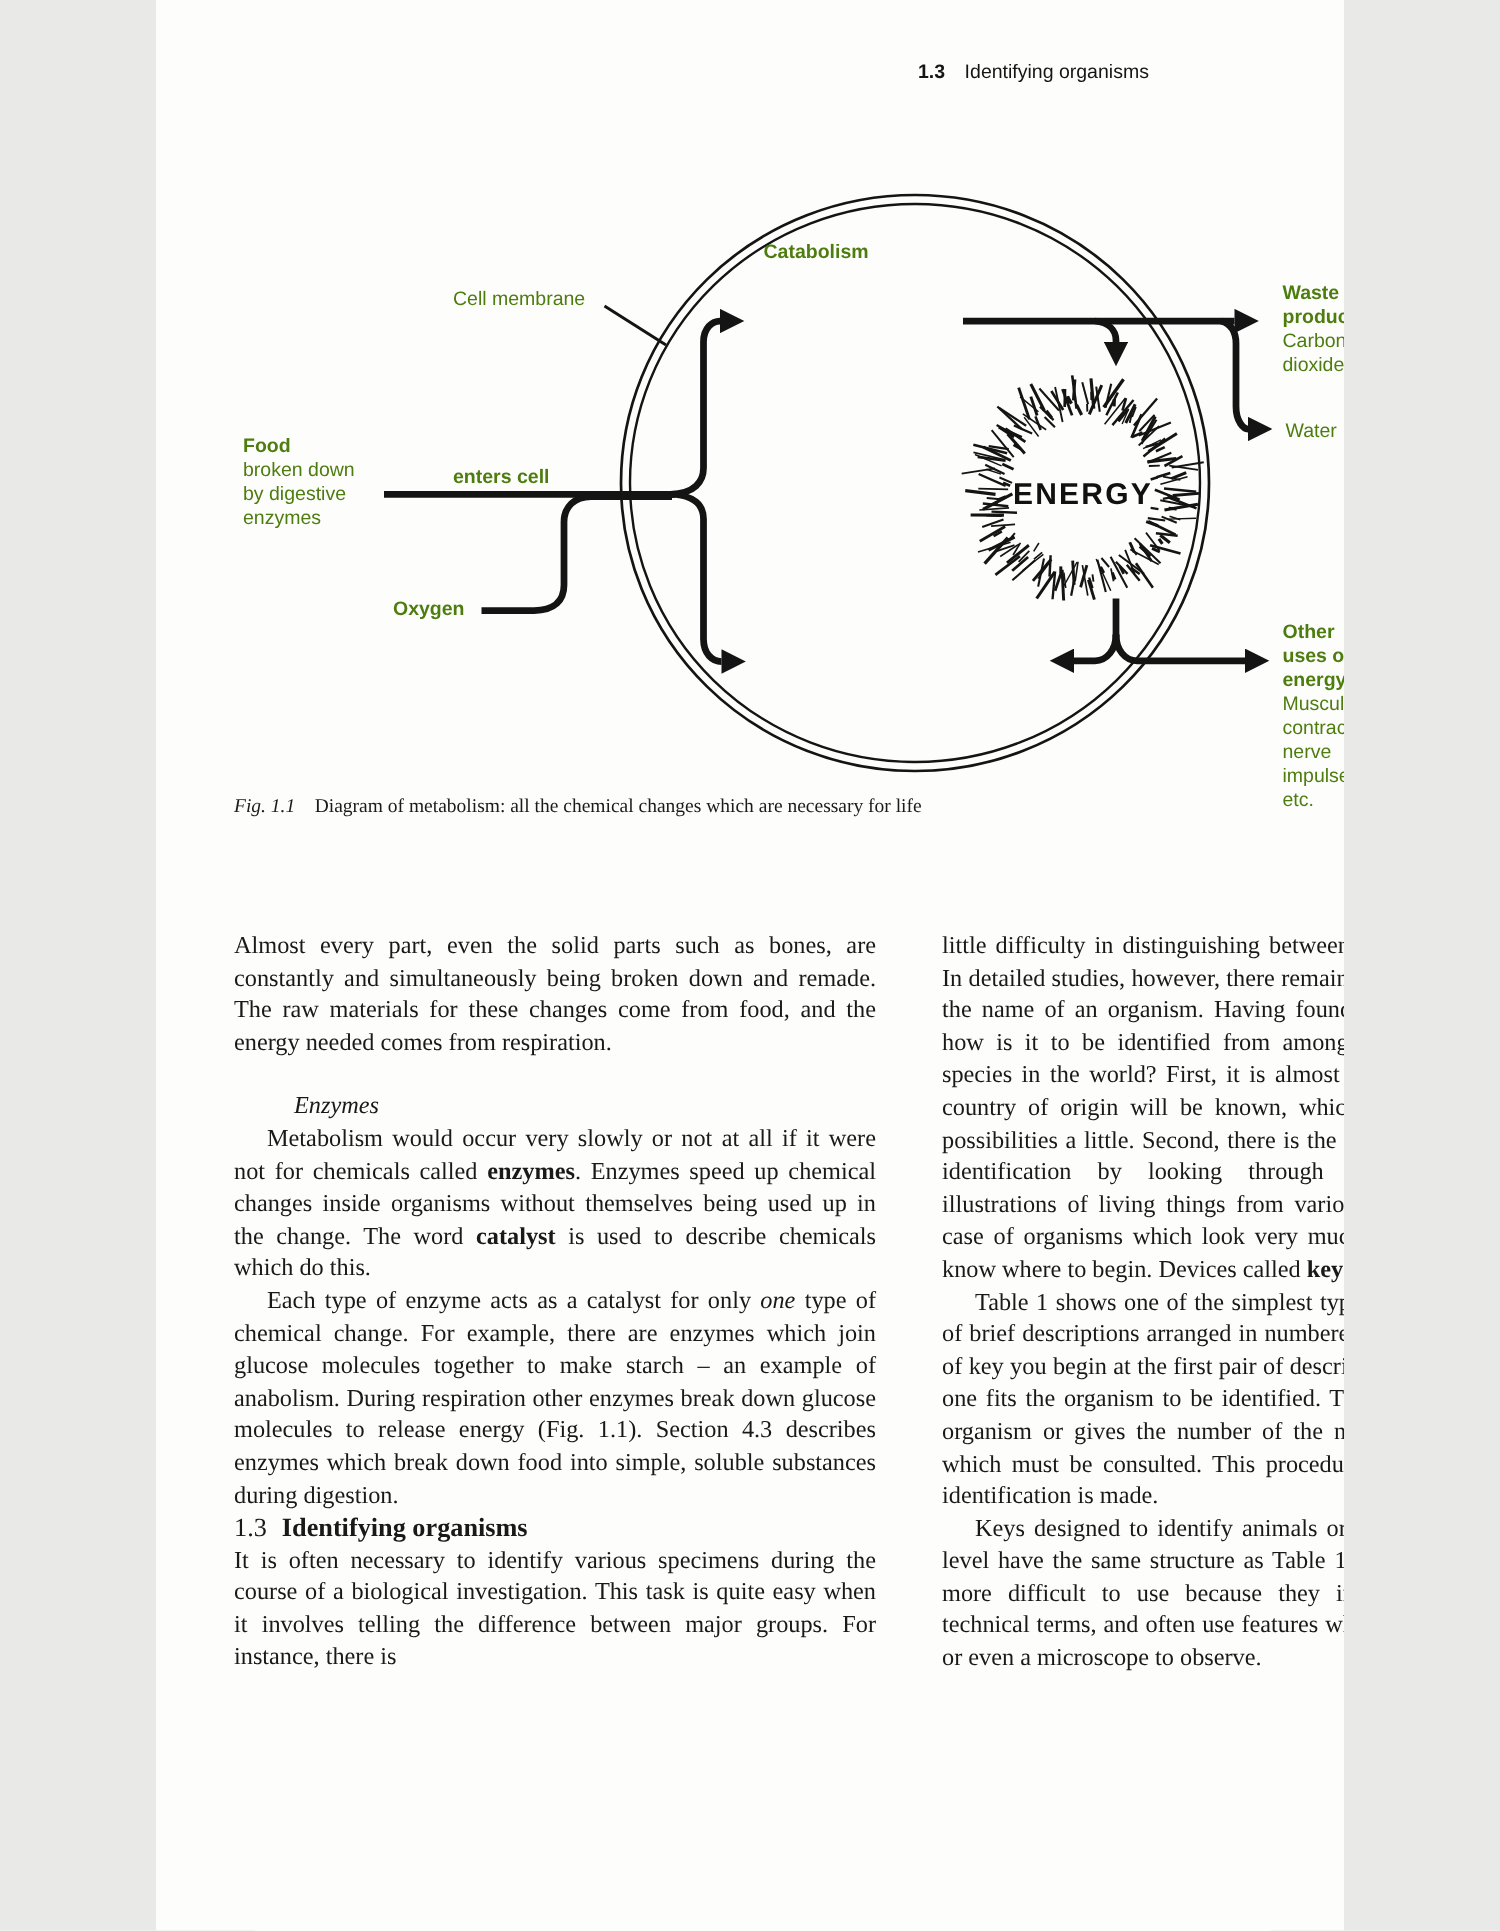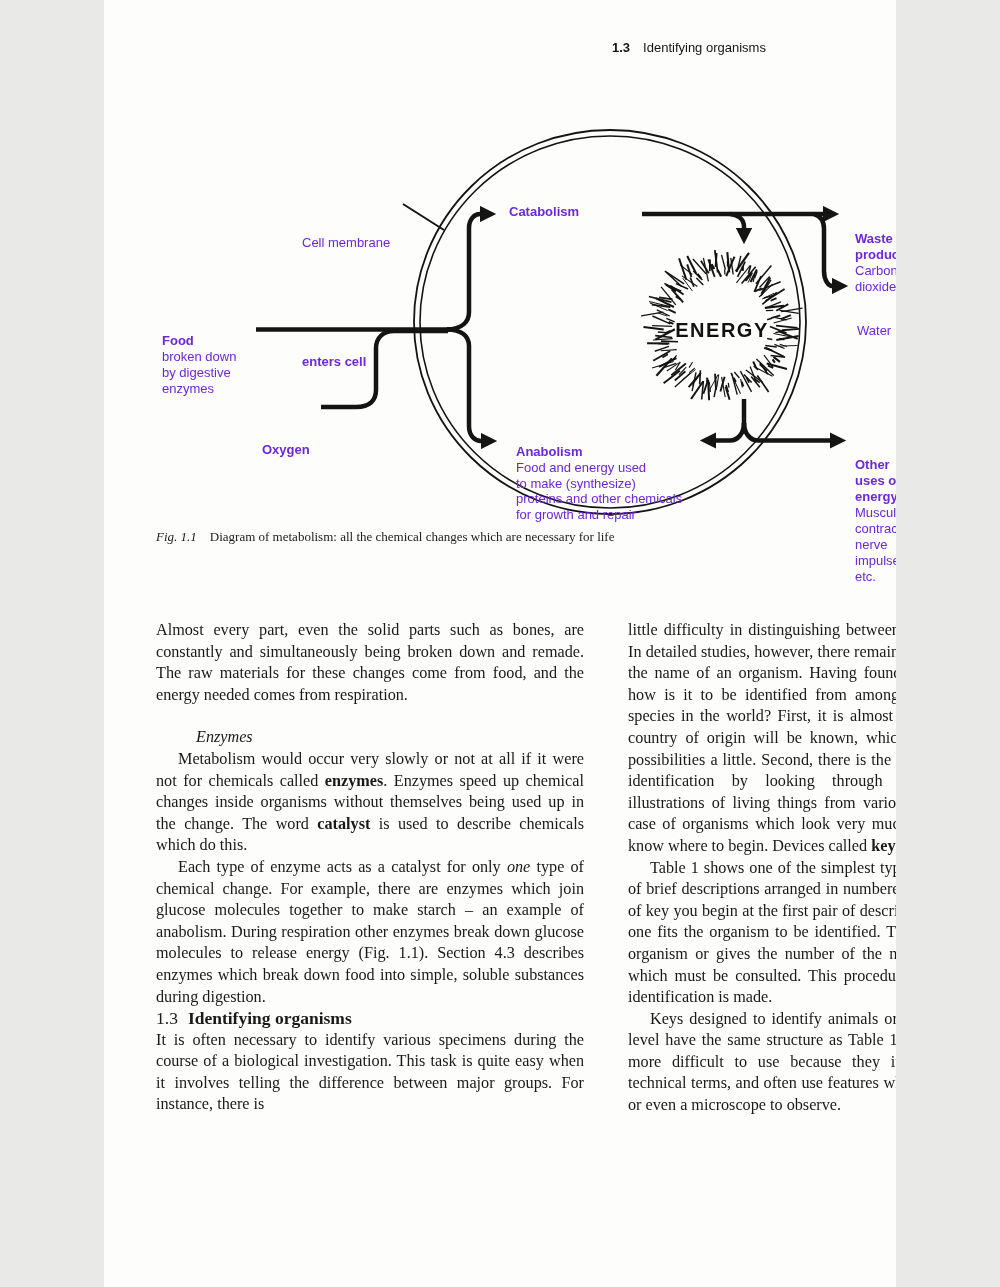--- a/index.html
+++ b/index.html
@@ -4,21 +4,21 @@
 <style>
   html,body{margin:0;padding:0;background:#e9e9e7;}
   .page{position:relative;width:792px;height:1287px;background:#fdfdfb;color:#1b1b1b;overflow:hidden;margin:0 auto;}
 
   
   .running-header{position:absolute;left:508px;top:40px;font-family:"Liberation Sans",sans-serif;font-size:13px;color:#151515;}
   .rh-num{font-weight:bold;margin-right:13px;}
 
   
   .diagram-svg{position:absolute;left:0;top:120px;}
-  .dlabel{position:absolute;font-family:"Liberation Sans",sans-serif;font-size:13px;line-height:16px;color:#6d28d9;margin-top:44px;}
+  .dlabel{position:absolute;font-family:"Liberation Sans",sans-serif;font-size:13px;line-height:16px;color:#4d7c0f;}
   .dl-title{font-weight:bold;}
   .dl-body{white-space:pre-line;}
   .lh15 .dl-body{line-height:15.5px;}
   .bold-label{font-weight:bold;}
   .energy-label{position:absolute;left:553px;top:319px;width:130px;text-align:center;
     font-family:"Liberation Sans",sans-serif;font-weight:bold;font-size:20px;letter-spacing:1.5px;color:#111;}
 
   
   .caption{position:absolute;left:52px;top:528px;width:462px;font-family:"Liberation Serif",serif;
     font-size:13px;line-height:18.5px;color:#1b1b1b;}
@@ -278,27 +278,20 @@
   </div>
 
   <div class="dlabel bold-label" style="left:198px;top:310px;">
     <span>enters cell</span>
   </div>
 
   <div class="dlabel bold-label" style="left:158px;top:398px;">
     <span>Oxygen</span>
   </div>
 
-  <div class="dlabel lh15" style="left:412px;top:400px;">
-    <div class="dl-title">Anabolism</div>
-    <div class="dl-body">Food and energy used
-to make (synthesize)
-proteins and other chemicals
-for growth and repair</div>
-  </div>
 
   <div class="dlabel" style="left:751px;top:413px;">
     <div class="dl-title">Other uses of energy:</div>
     <div class="dl-body">Muscular contraction, nerve
 impulses, etc.</div>
   </div>
 
   <div class="caption">
     <span class="cap-fig">Fig. 1.1</span><span>Diagram of metabolism: all the chemical changes which are necessary for life</span>
   </div>

